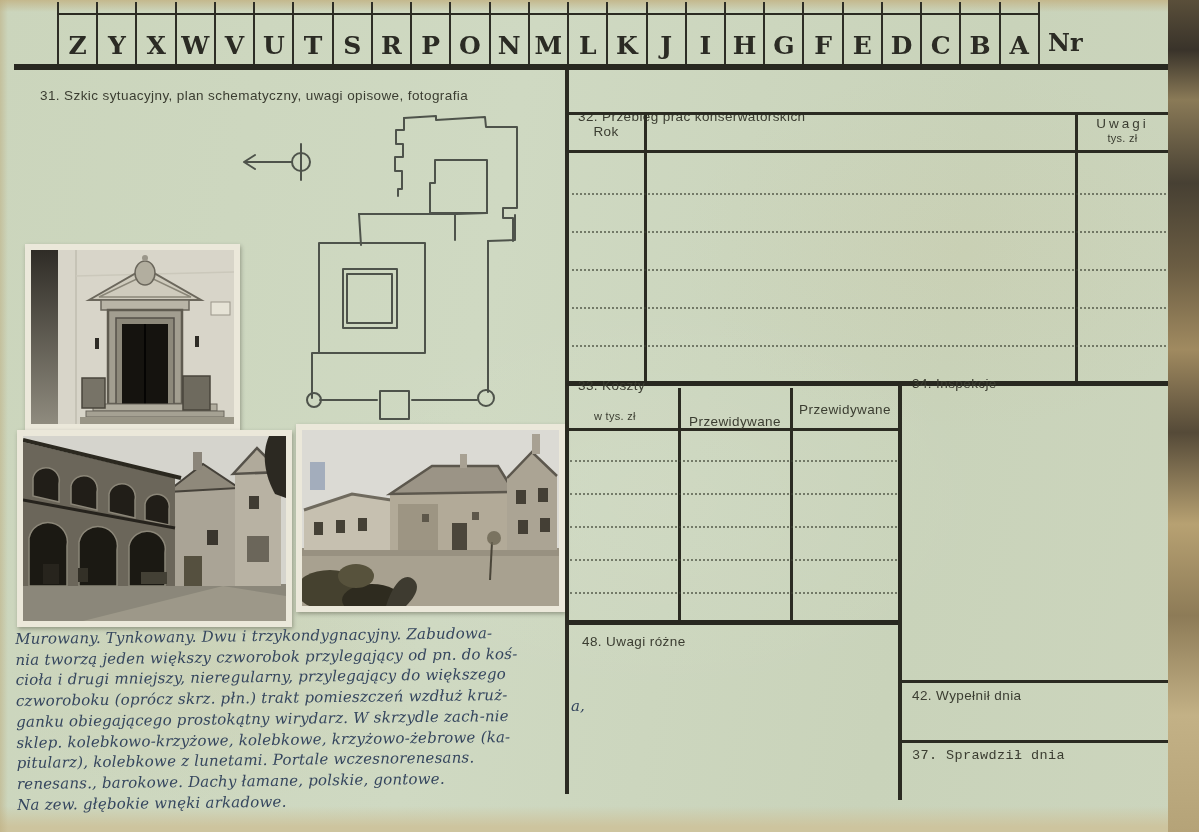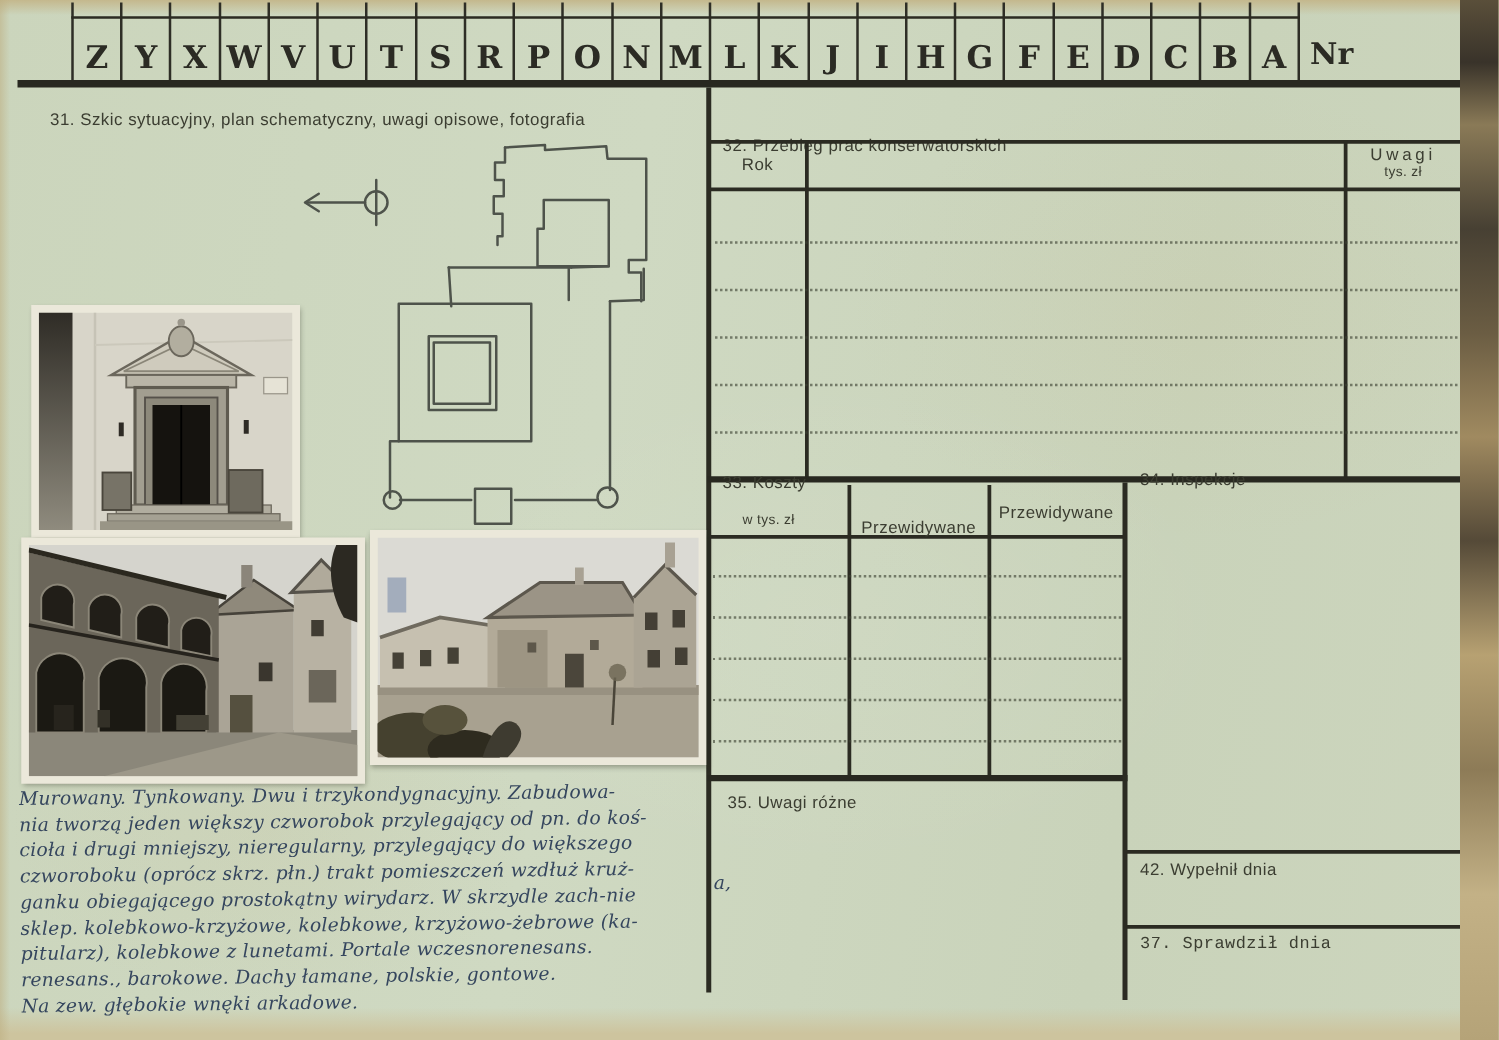--- a/index.html
+++ b/index.html
@@ -172,21 +172,21 @@
   <div class="dotted" style="left:570px;top:559px;width:327px;"></div>
   <div class="dotted" style="left:570px;top:592px;width:327px;"></div>
 
   <div class="vline" style="left:898px;top:386px;width:4px;height:414px;"></div>
   <div class="lbl" style="left:912px;top:376px;">34. Inspekcje</div>
   <div class="hline" style="left:901px;top:680px;width:267px;height:2.5px;"></div>
   <div class="lbl" style="left:912px;top:688px;">42. Wypełnił dnia</div>
   <div class="hline" style="left:901px;top:740px;width:267px;height:2.5px;"></div>
   <div class="lbl" style="left:912px;top:748px;font-family:Liberation Mono, monospace;">37. Sprawdził dnia</div>
 
-  <div class="lbl" style="left:582px;top:634px;">35. Uwagi różne</div>
+  <div class="lbl" style="left:582px;top:634px;">48. Uwagi różne</div>
   <span id="hw-overflow">a,</span>
 
   <svg id="sketch" width="340" height="322" viewBox="0 0 340 322">
     <g fill="none" stroke="#4e534b" stroke-width="2" stroke-linejoin="round" stroke-linecap="round">
 
       <g>
         <line x1="9" y1="56" x2="56" y2="56"></line>
         <path d="M19,49 L8,56 L19,63"></path>
         <circle cx="65" cy="56" r="9"></circle>
         <line x1="65" y1="38" x2="65" y2="74"></line>

